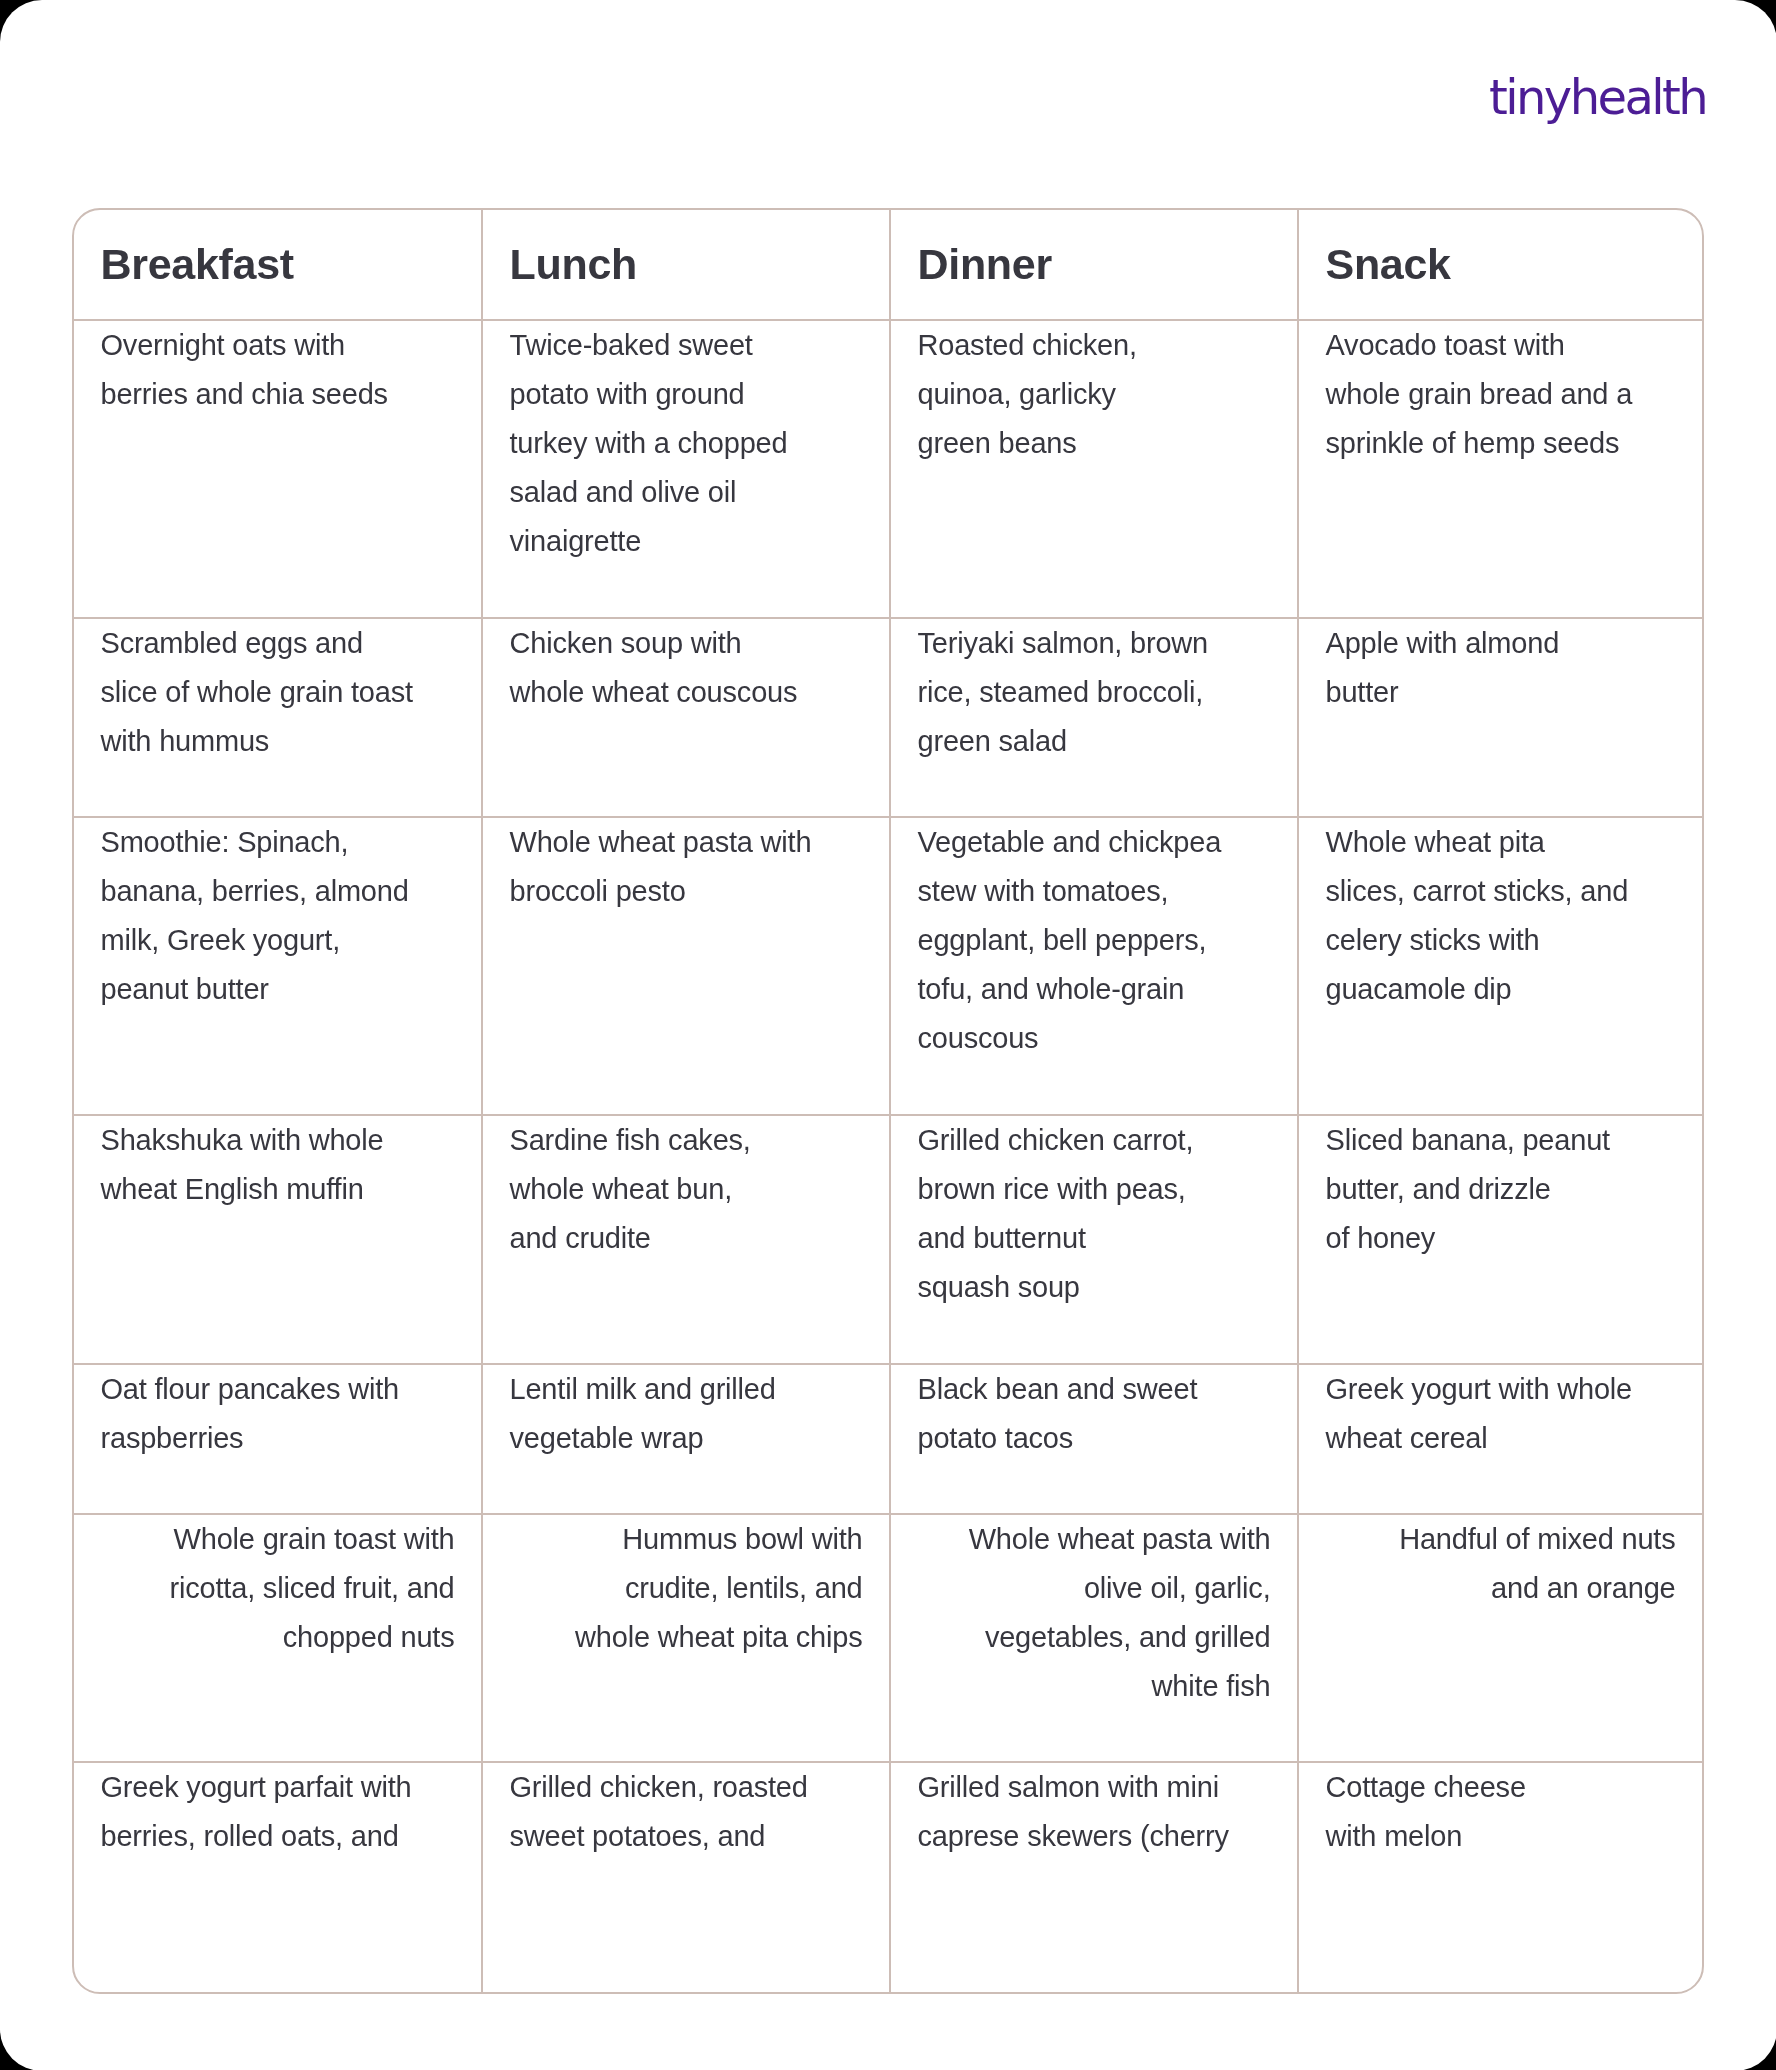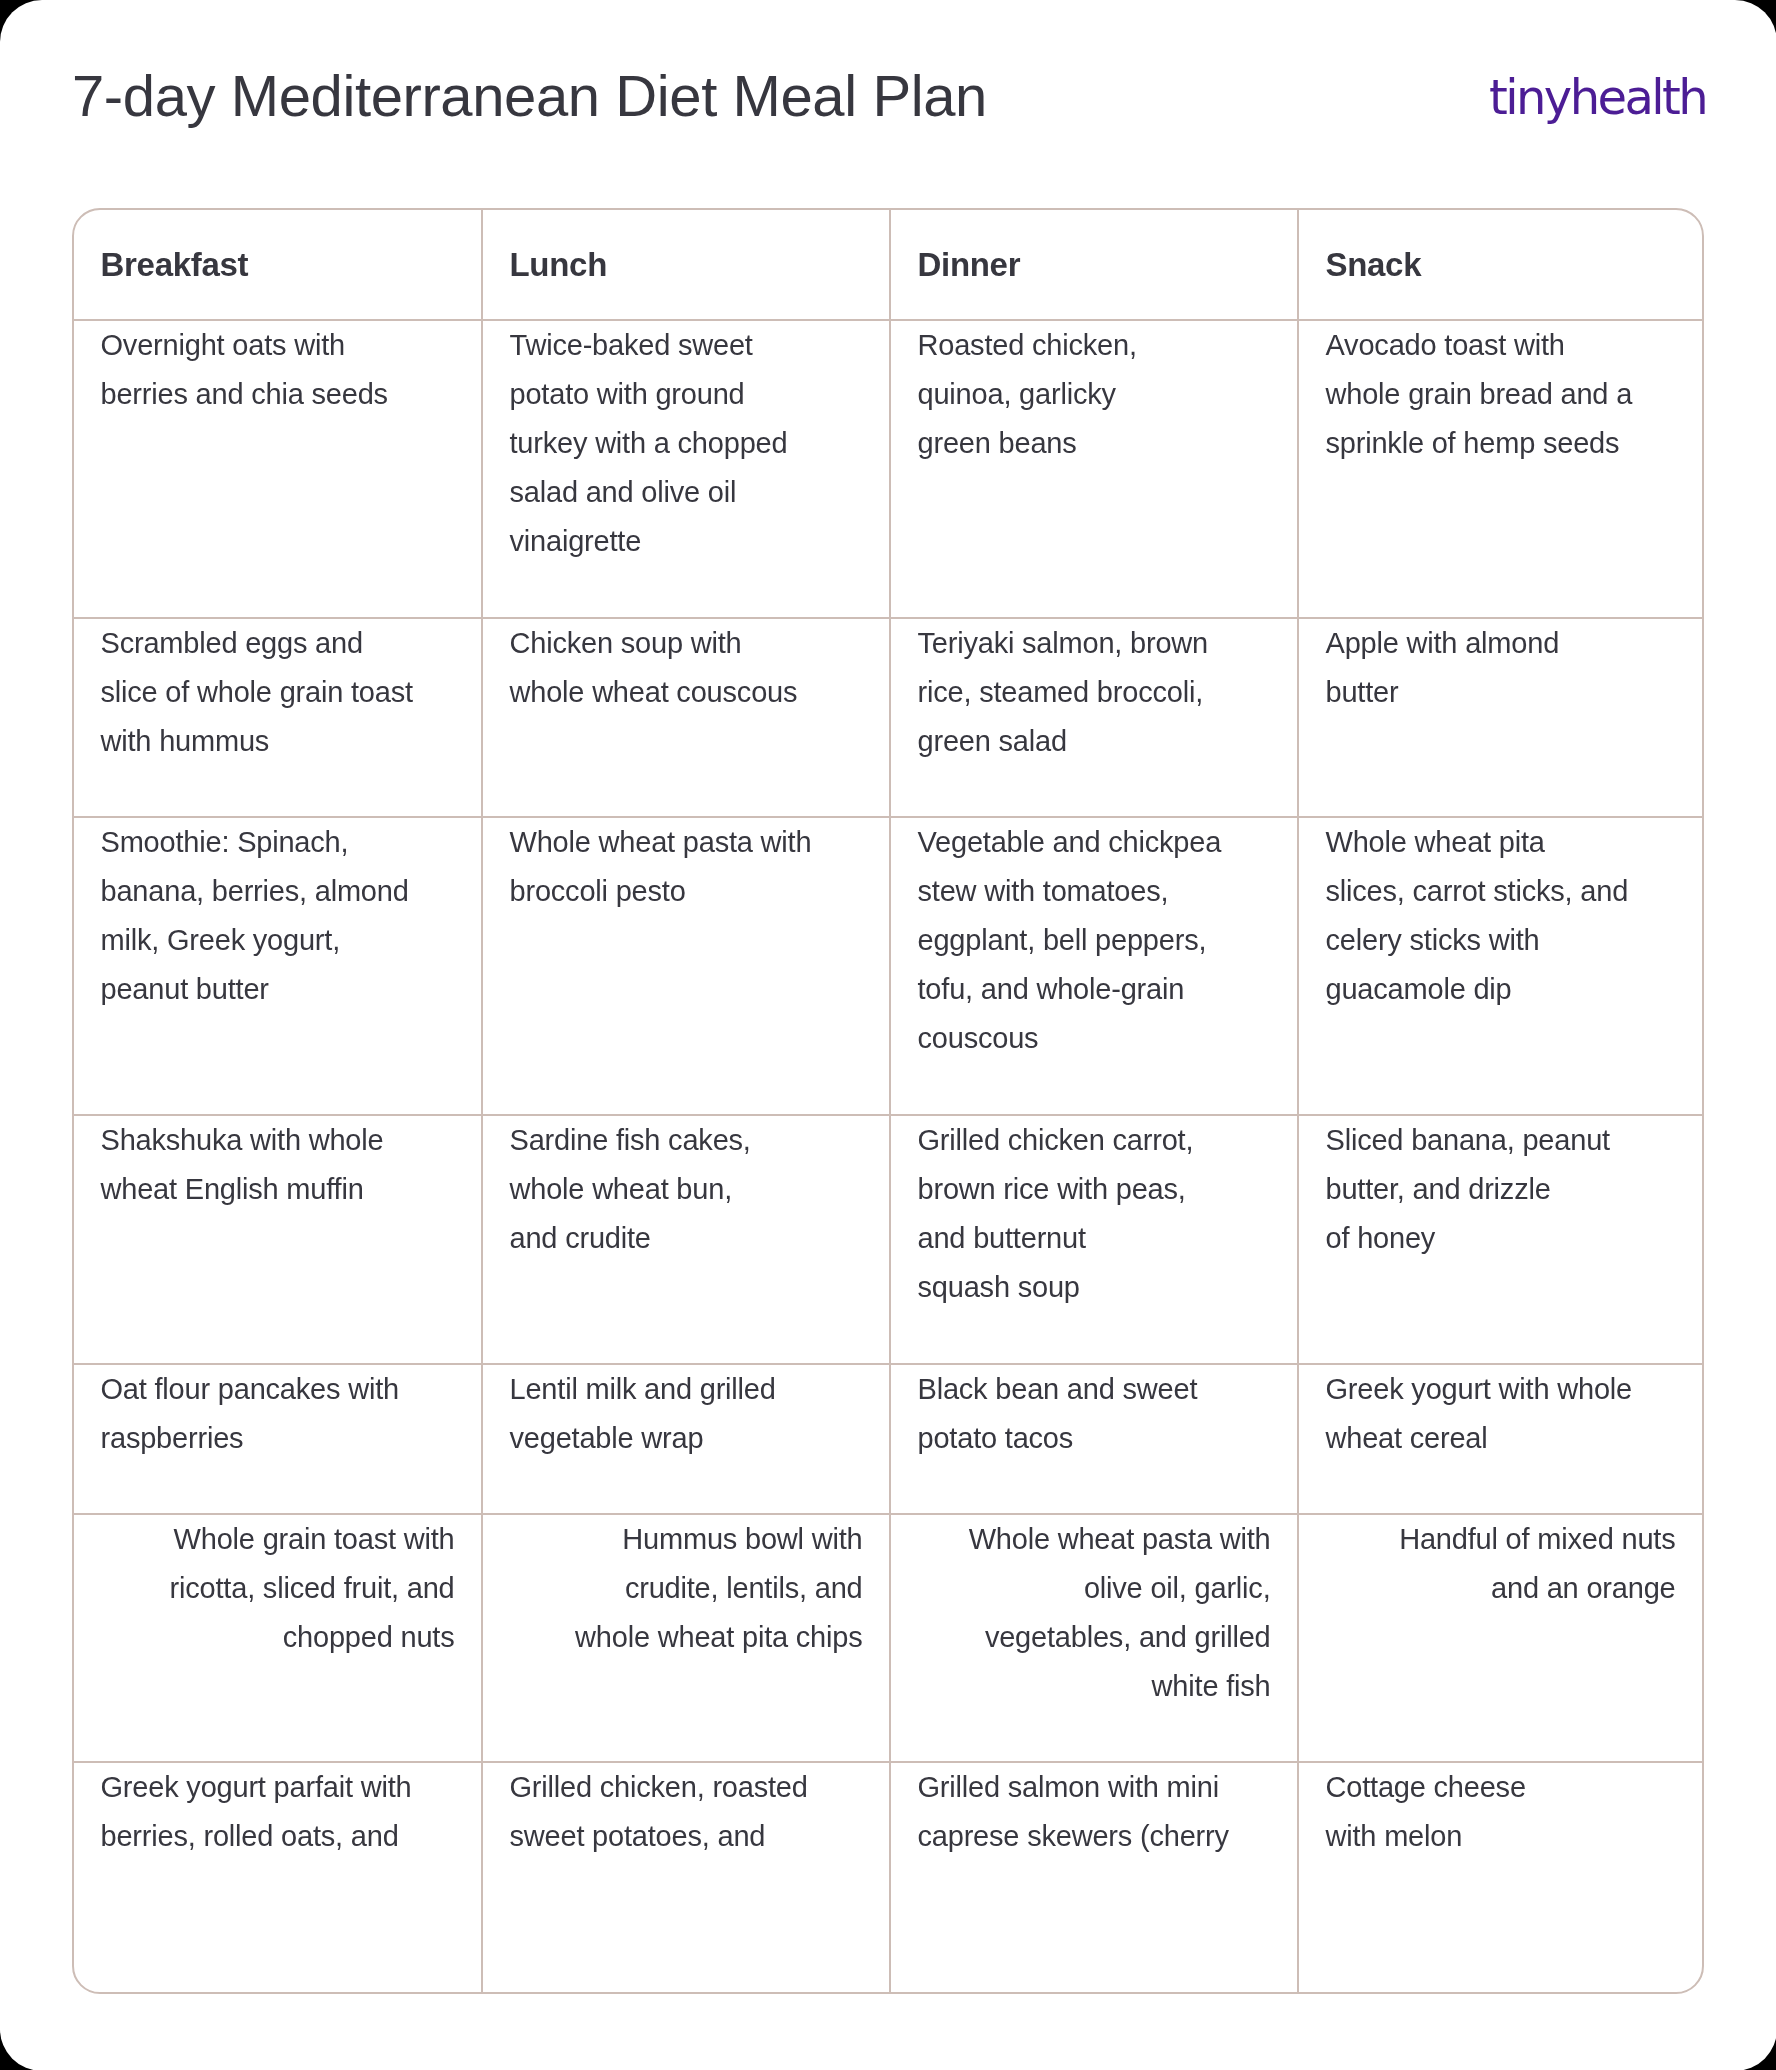--- a/index.html
+++ b/index.html
@@ -29,41 +29,40 @@
     }
     col.c1 { width: 408px; } col.c2 { width: 408px; } col.c3 { width: 408px; } col.c4 { width: auto; }
     th, td {
       border-right: 2.6px solid #cdbdb6; border-bottom: 2.6px solid #cdbdb6;
       text-align: left; vertical-align: top; color: #37373f;
       padding: 0 26.5px 0 26.5px;
     }
     th:last-child, td:last-child { border-right: none; }
     tr:last-child td { border-bottom: none; }
     th {
-      font-family: "Liberation Sans", sans-serif; font-weight: 700; font-size: 33px;
+      font-family: "Liberation Sans", sans-serif; font-weight: 700; font-size: 43px;
       height: 109px; vertical-align: middle; padding-top: 0; letter-spacing: -0.3px;
     }
     td {
       font-family: Liberation Sans, sans-serif; font-weight: 400; font-size: 29px;
       line-height: 49px; letter-spacing: -0.2px;
     }
     tr.r1 td { height: 296px; }
     tr.r2 td { height: 197px; }
     tr.r3 td { height: 296px; }
     tr.r4 td { height: 247px; border-radius: 24px; }
     tr.r5 td { height: 148px; }
     tr.r6 td { height: 246px; text-align: right; }
     tr.r7 td { height: auto; margin-top: 44px; }
     td span { display: block; }
   </style>
 </head>
 <body>
 
 <div class="page">
-  <div class="title">7-day Mediterranean Diet Meal Plan</div>
   <div class="logo">tinyhealth</div>
 
   <div class="table-wrap">
     <table>
       <colgroup>
           <col class="c1">
           <col class="c2">
           <col class="c3">
           <col class="c4">
         </colgroup>

